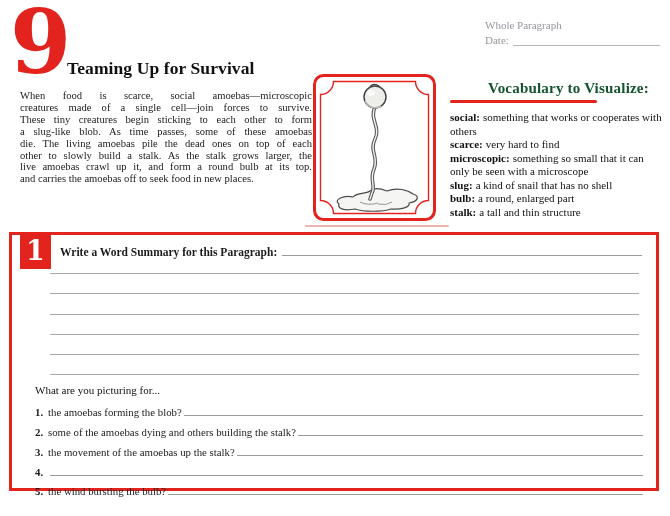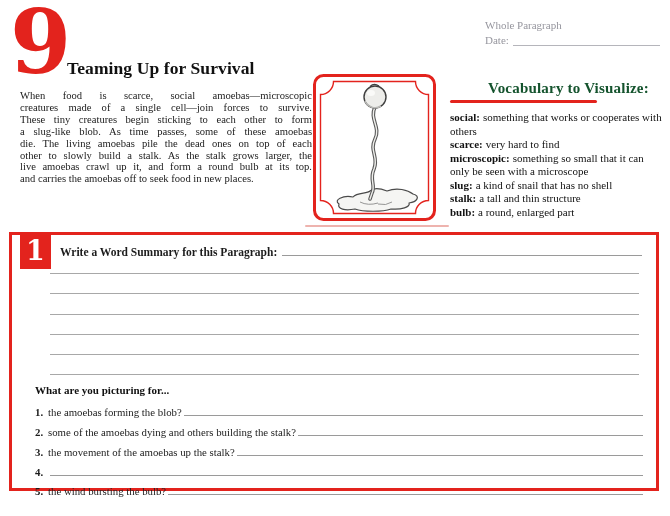--- a/index.html
+++ b/index.html
@@ -46,21 +46,21 @@
   .num-badge {
     position:absolute; left:8px; top:-3px; width:31px; height:37px;
     background:#e3231d; color:#ffffff; font-weight:bold; font-size:27px;
     display:flex; align-items:center; justify-content:center;
     font-family:"DejaVu Serif","Liberation Serif",serif;
   }
   .summary-row { position:absolute; left:48px; right:14px; top:11px; display:flex; align-items:flex-end; font-size:11.5px; font-weight:bold; }
   .summary-row .wline { flex:1; border-bottom:1px solid #9a9a9a; margin-left:5px; margin-bottom:2px; height:10px; }
   .rules { position:absolute; left:38px; right:17px; top:19px; }
   .rule { height:20.2px; border-bottom:1px solid #a8a8a8; }
-  .picturing-label { position:absolute; left:23px; top:149px; font-size:11px; font-weight:bold; color:#111; }
+  .picturing-label { position:absolute; left:23px; top:149px; font-size:11px; font-weight:normal; color:#111; }
   .questions { position:absolute; left:23px; right:13px; top:163px; }
   .q-row { display:flex; align-items:flex-end; height:19.9px; font-size:10.8px; }
   .q-row .qnum { font-weight:bold; width:13px; flex:none; }
   .q-row .qtext { white-space:nowrap; color:#222; }
   .q-row .qline { flex:1; border-bottom:1px solid #9a9a9a; margin-left:2px; margin-bottom:2px; height:10px; }
   .page-num { position:absolute; left:0; right:0; top:493px; text-align:center; font-size:9.5px; color:#55555c; }
 </style>
 </head>
 <body>
 
@@ -117,24 +117,24 @@
     <div class="vocab-item">
       <span class="term">scarce:</span><span class="def">very hard to find</span>
     </div>
     <div class="vocab-item">
       <span class="term">microscopic:</span><span class="def">something so small that it can only be seen with a microscope</span>
     </div>
     <div class="vocab-item">
       <span class="term">slug:</span><span class="def">a kind of snail that has no shell</span>
     </div>
     <div class="vocab-item">
-      <span class="term">stalk:</span><span class="def">a tall and thin structure</span>
+      <span class="term">bulb:</span><span class="def">a round, enlarged part</span>
     </div>
     <div class="vocab-item">
-      <span class="term">bulb:</span><span class="def">a round, enlarged part</span>
+      <span class="term">stalk:</span><span class="def">a tall and thin structure</span>
     </div>
   </div>
 
   <div class="activity-box">
     <div class="num-badge">1</div>
 
     <div class="summary-row">
       <span>Write a Word Summary for this Paragraph:</span>
       <span class="wline"></span>
     </div>

